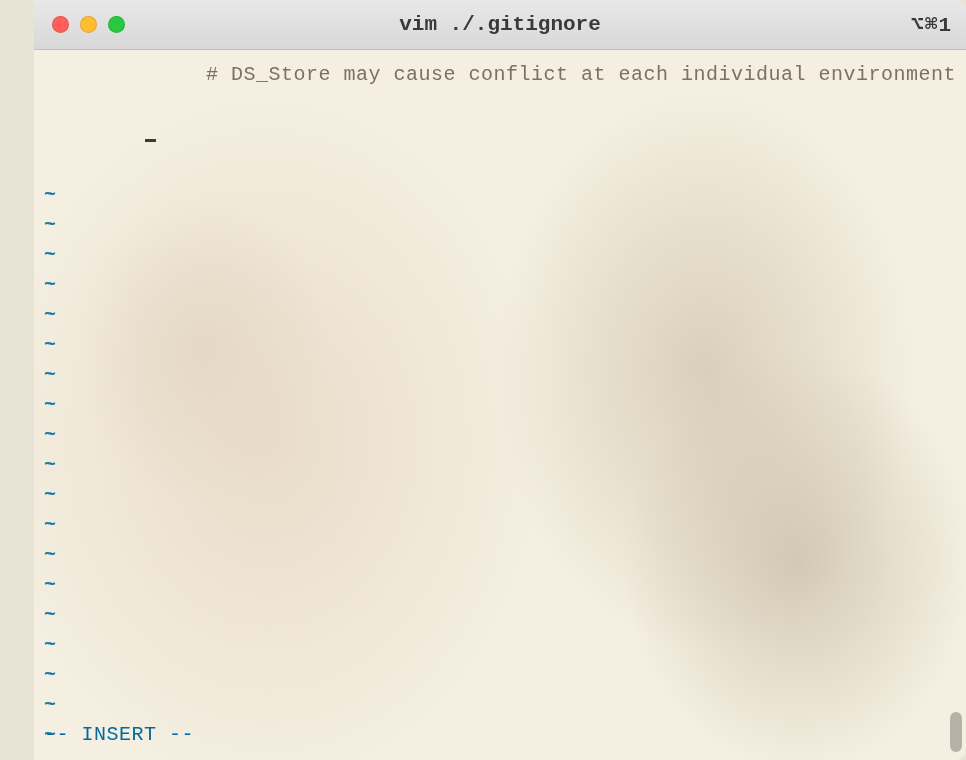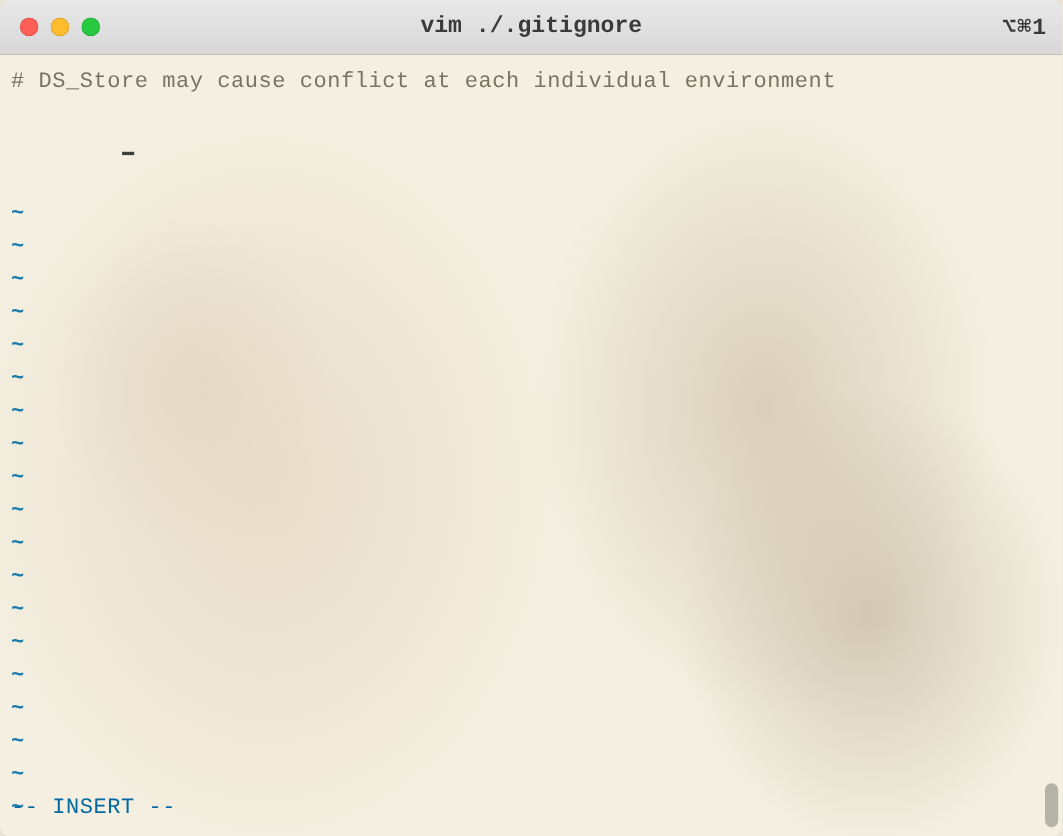--- a/index.html
+++ b/index.html
@@ -15,20 +15,21 @@
       overflow: hidden;
       position: relative;
     }
     .window {
       width: 100%;
       height: 100%;
       display: flex;
       flex-direction: column;
       border-radius: 10px;
       overflow: hidden;
+      padding-left: 34px;
     }
     .titlebar {
       height: 50px;
       background: linear-gradient(to bottom, #e8e8e8, #d8d8d8);
       display: flex;
       align-items: center;
       position: relative;
       border-bottom: 1px solid #bfbfbf;
     }
     .traffic-lights {
@@ -85,21 +86,21 @@
     }
     .editor-content {
       position: relative;
       z-index: 1;
     }
     .line {
       white-space: pre;
       font-family: Menlo, Monaco, "Courier New", monospace;
       letter-spacing: 0.5px;
     }
-    .comment { color: #7b7264; }
+    .comment { color: #7b7264; text-align: right; }
     .cursor {
       display: inline-block;
       width: 11px;
       height: 3px;
       background: #3c3c3c;
       vertical-align: baseline;
       margin-left: 1px;
       position: relative;
       top: 2px;
     }

